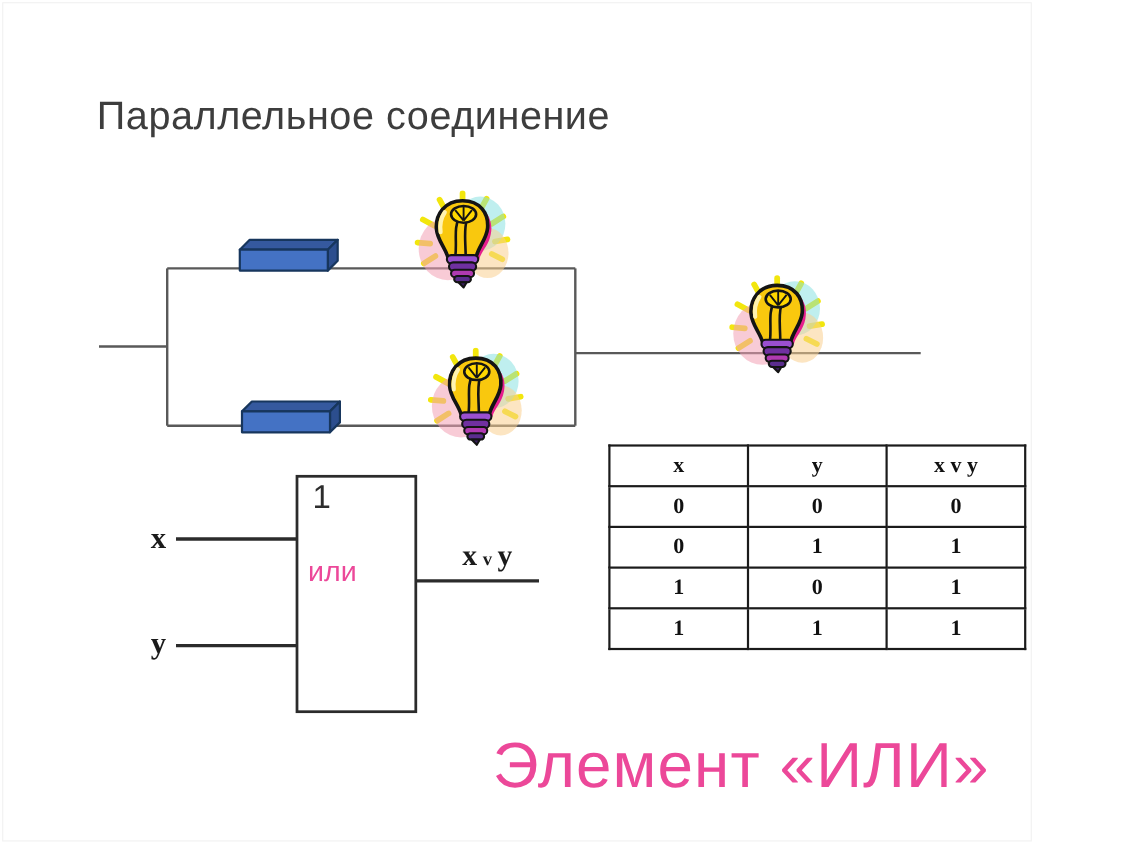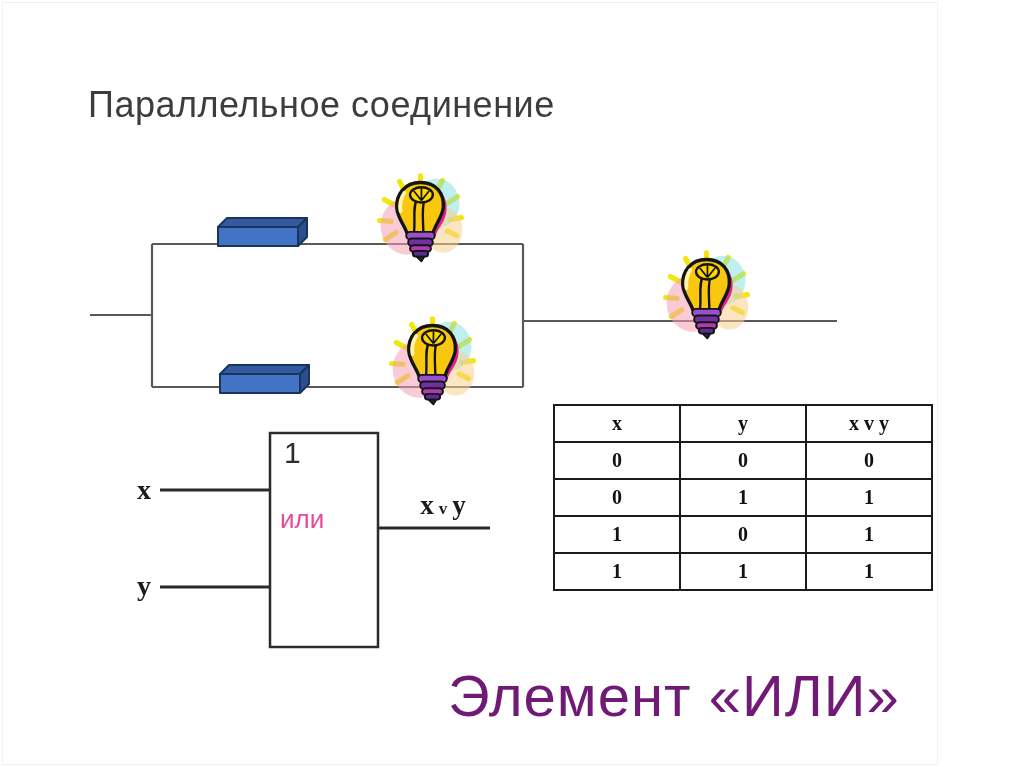--- a/index.html
+++ b/index.html
@@ -9,21 +9,21 @@
   }
   .frame{position:absolute;inset:2px;border:1px solid #f1f1f1;pointer-events:none;}
   .circuit-svg{position:absolute;left:0;top:0;}
   .title{
     position:absolute;left:88px;top:84px;
     font-size:36px;font-weight:400;color:#3d3d3d;letter-spacing:0.5px;
     white-space:nowrap;
   }
   .caption{
     position:absolute;left:448px;top:662px;
-    font-size:58px;font-weight:400;color:#701a75;letter-spacing:1px;
+    font-size:58px;font-weight:400;color:#ec4899;letter-spacing:1px;
     white-space:nowrap;
   }
   .gate-label-1{
     position:absolute;left:284px;top:438px;
     font-size:30px;color:#2d2d2d;line-height:1;
   }
   .gate-label-or{
     position:absolute;left:280px;top:506px;
     font-size:26px;color:#ec4899;line-height:1;
   }

